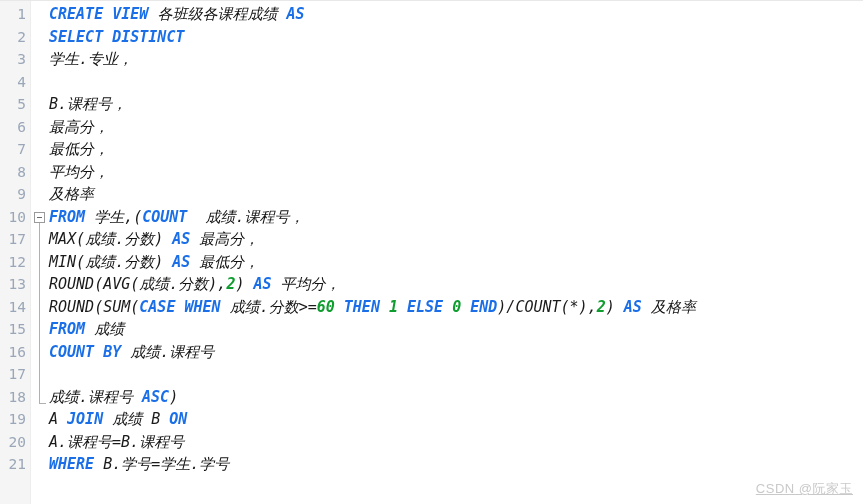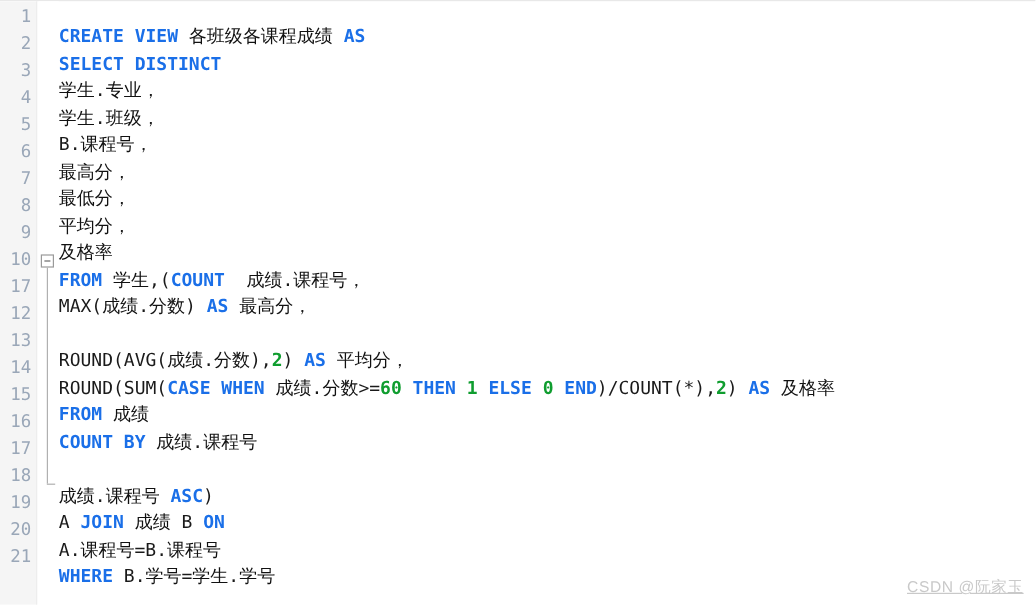--- a/index.html
+++ b/index.html
@@ -59,25 +59,26 @@
     width: 26px;
     text-align: right;
     color: #9aa7b8;
     font-size: 14.5px;
     font-family: "DejaVu Sans Mono", "Liberation Mono", monospace;
     letter-spacing: 0px;
   }
   .code {
     position: absolute;
     left: 49px;
-    top: 16px;
+    top: 0;
     font-size: 15px;
     color: #1a1a1a;
     font-family: "DejaVu Sans Mono", "Liberation Mono", monospace;
     white-space: pre;
+    font-style: italic;
   }
   
   .kw   { color: #1a6fe8; font-weight: bold; }
   .num  { color: #0f9d2f; font-weight: bold; }
   .txt  { color: #1a1a1a; }
   .cn   { color: #111111; }
 
   
   .fold-box {
     position: absolute;
@@ -139,21 +140,20 @@
       <div class="row">
         <span class="lineno">2</span>
         <span class="code"><span class="kw">SELECT DISTINCT</span></span>
       </div>
       <div class="row">
         <span class="lineno">3</span>
         <span class="code"><span class="cn">学生</span><span class="txt">.</span><span class="cn">专业</span><span class="txt">，</span></span>
       </div>
       <div class="row">
         <span class="lineno">4</span>
-        <span class="code"><span class="cn">学生</span><span class="txt">.</span><span class="cn">班级</span><span class="txt">，</span></span>
       </div>
       <div class="row">
         <span class="lineno">5</span>
         <span class="code"><span class="txt">B.</span><span class="cn">课程号</span><span class="txt">，</span></span>
       </div>
       <div class="row">
         <span class="lineno">6</span>
         <span class="code"><span class="cn">最高分</span><span class="txt">，</span></span>
       </div>
       <div class="row">
@@ -171,20 +171,21 @@
       <div class="row">
         <span class="lineno">10</span>
         <span class="code"><span class="kw">FROM</span><span class="txt"> </span><span class="cn">学生</span><span class="txt">,(</span><span class="kw">COUNT</span><span class="txt">  </span><span class="cn">成绩</span><span class="txt">.</span><span class="cn">课程号</span><span class="txt">，</span></span>
       </div>
       <div class="row">
         <span class="lineno">17</span>
         <span class="code"><span class="txt">MAX(</span><span class="cn">成绩</span><span class="txt">.</span><span class="cn">分数</span><span class="txt">) </span><span class="kw">AS</span><span class="txt"> </span><span class="cn">最高分</span><span class="txt">，</span></span>
       </div>
       <div class="row">
         <span class="lineno">12</span>
+        <span class="code"><span class="txt">MIN(</span><span class="cn">成绩</span><span class="txt">.</span><span class="cn">分数</span><span class="txt">) </span><span class="kw">AS</span><span class="txt"> </span><span class="cn">最低分</span><span class="txt">，</span></span>
       </div>
       <div class="row">
         <span class="lineno">13</span>
         <span class="code"><span class="txt">ROUND(AVG(</span><span class="cn">成绩</span><span class="txt">.</span><span class="cn">分数</span><span class="txt">),</span><span class="num">2</span><span class="txt">) </span><span class="kw">AS</span><span class="txt"> </span><span class="cn">平均分</span><span class="txt">，</span></span>
       </div>
       <div class="row">
         <span class="lineno">14</span>
         <span class="code"><span class="txt">ROUND(SUM(</span><span class="kw">CASE WHEN</span><span class="txt"> </span><span class="cn">成绩</span><span class="txt">.</span><span class="cn">分数</span><span class="txt">&gt;=</span><span class="num">60</span><span class="txt"> </span><span class="kw">THEN</span><span class="txt"> </span><span class="num">1</span><span class="txt"> </span><span class="kw">ELSE</span><span class="txt"> </span><span class="num">0</span><span class="txt"> </span><span class="kw">END</span><span class="txt">)/COUNT(*),</span><span class="num">2</span><span class="txt">) </span><span class="kw">AS</span><span class="txt"> </span><span class="cn">及格率</span></span>
       </div>
       <div class="row">

